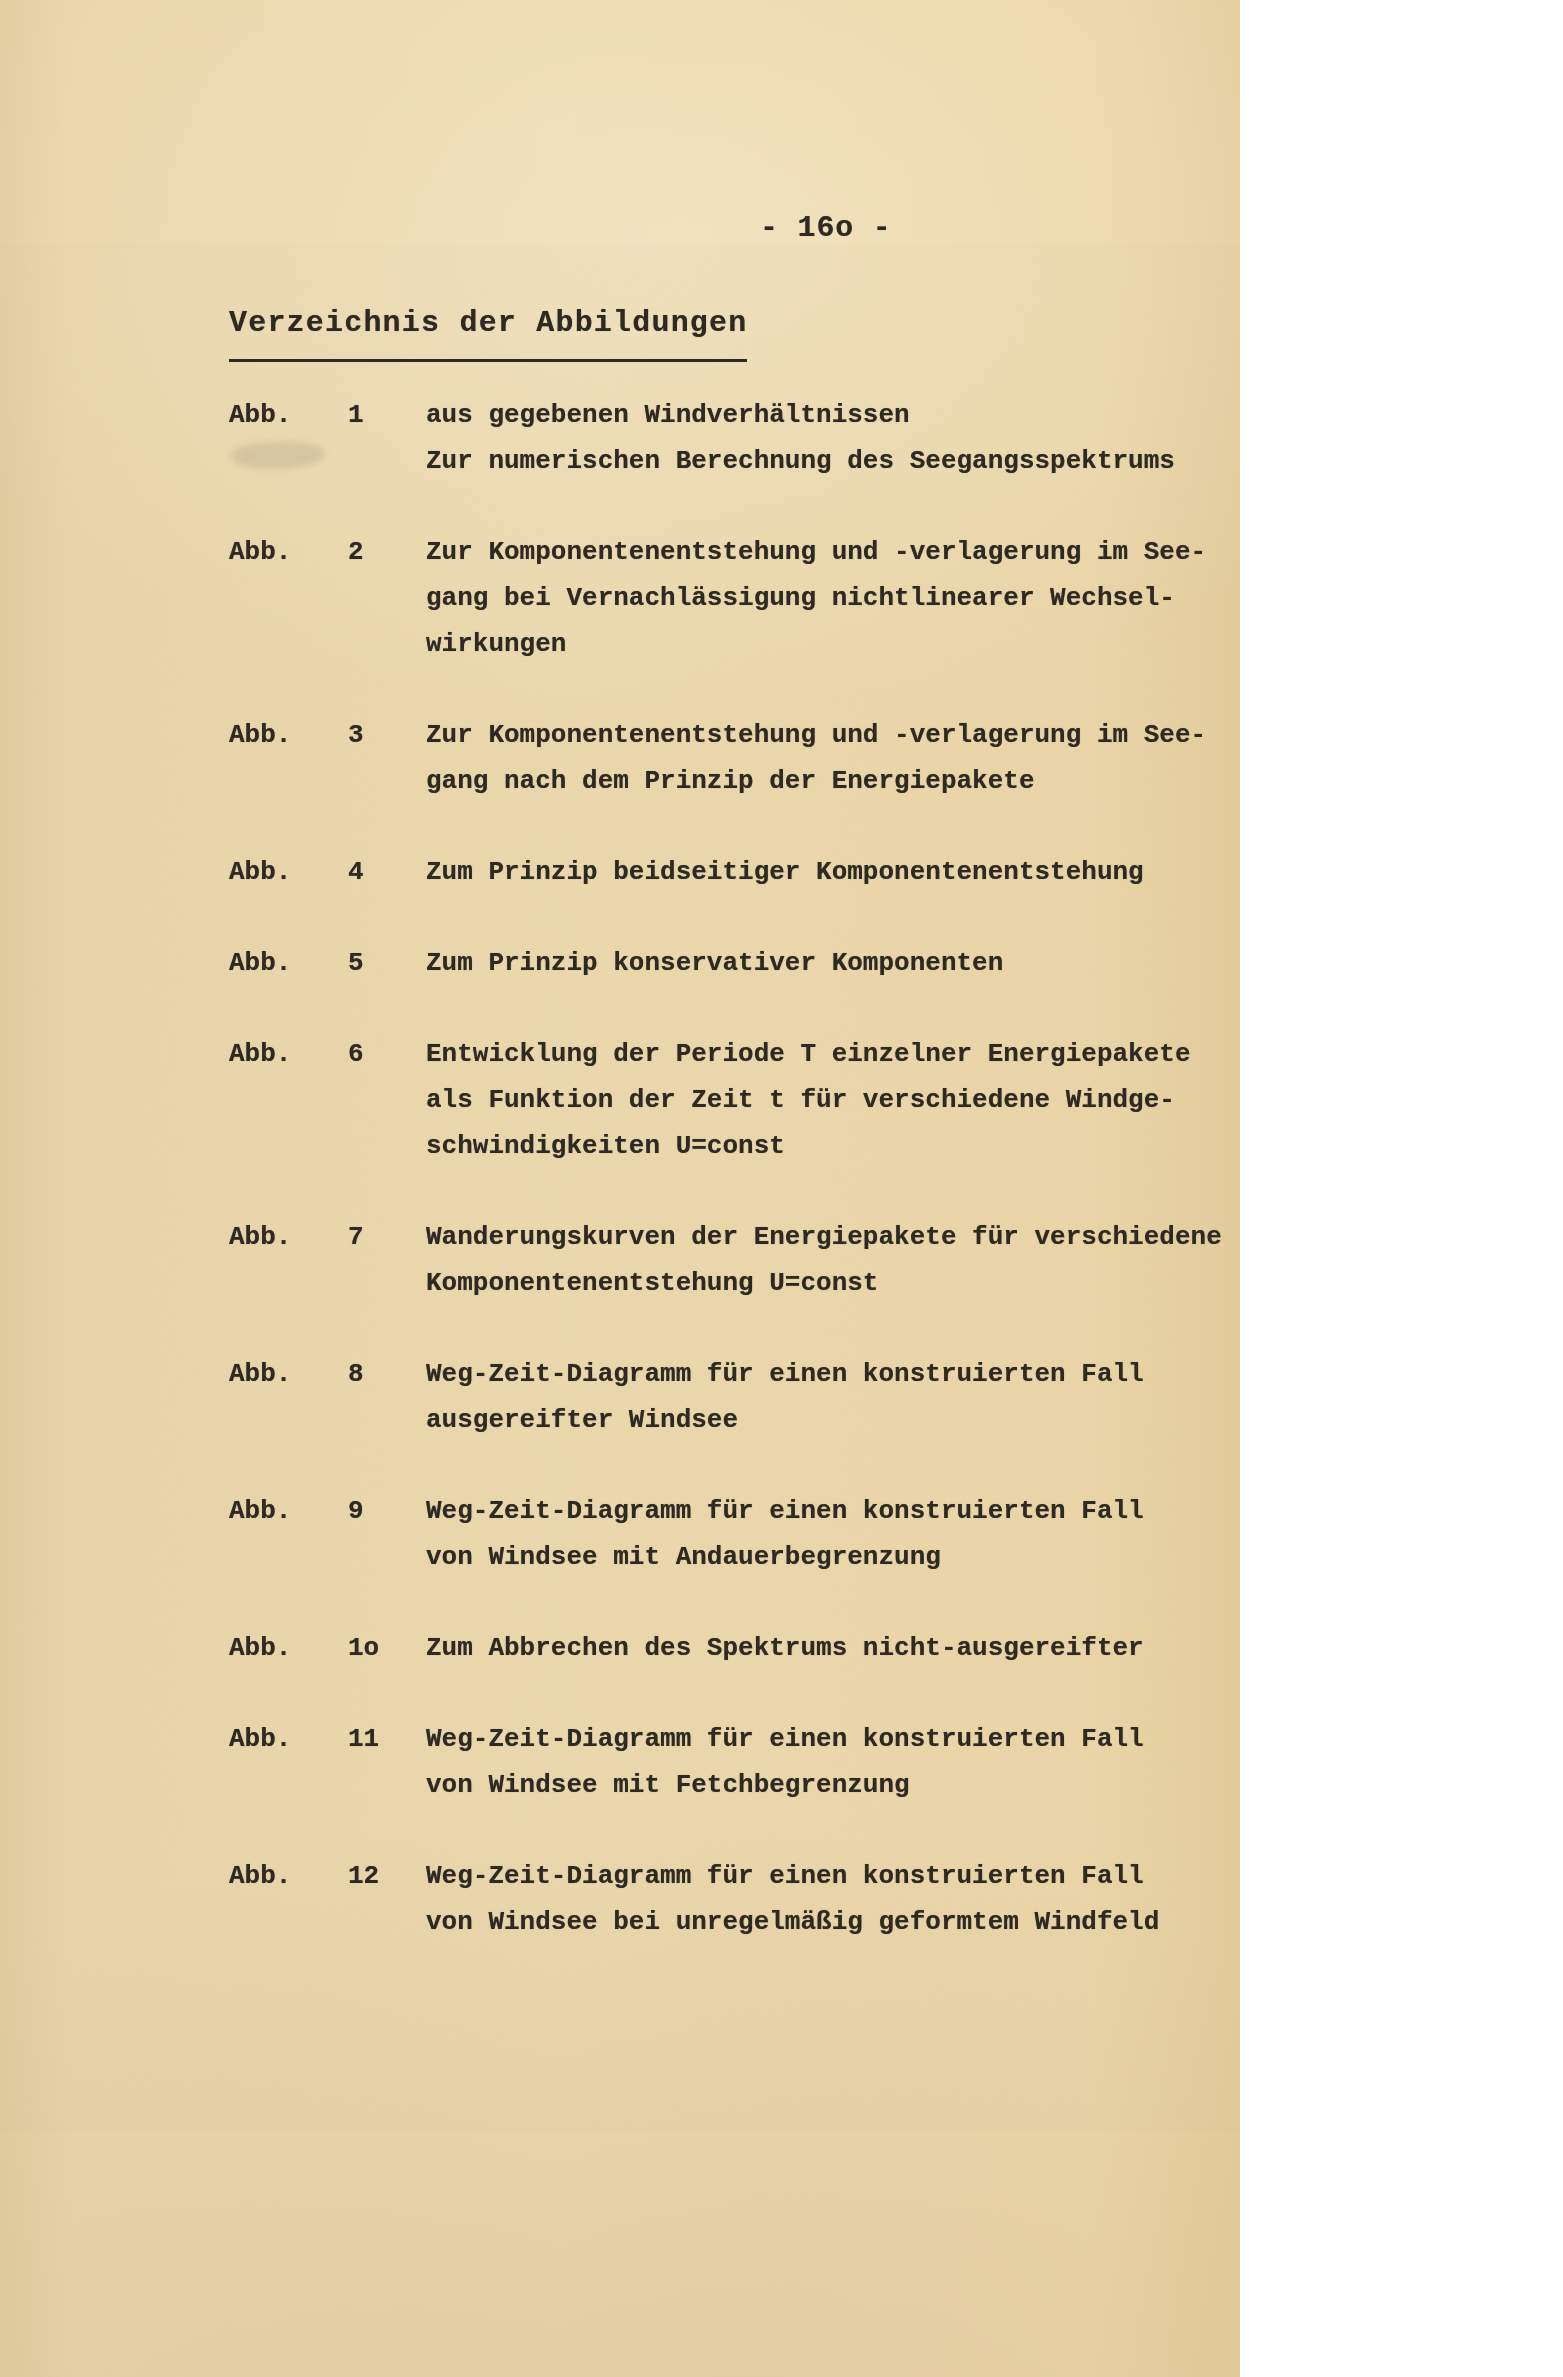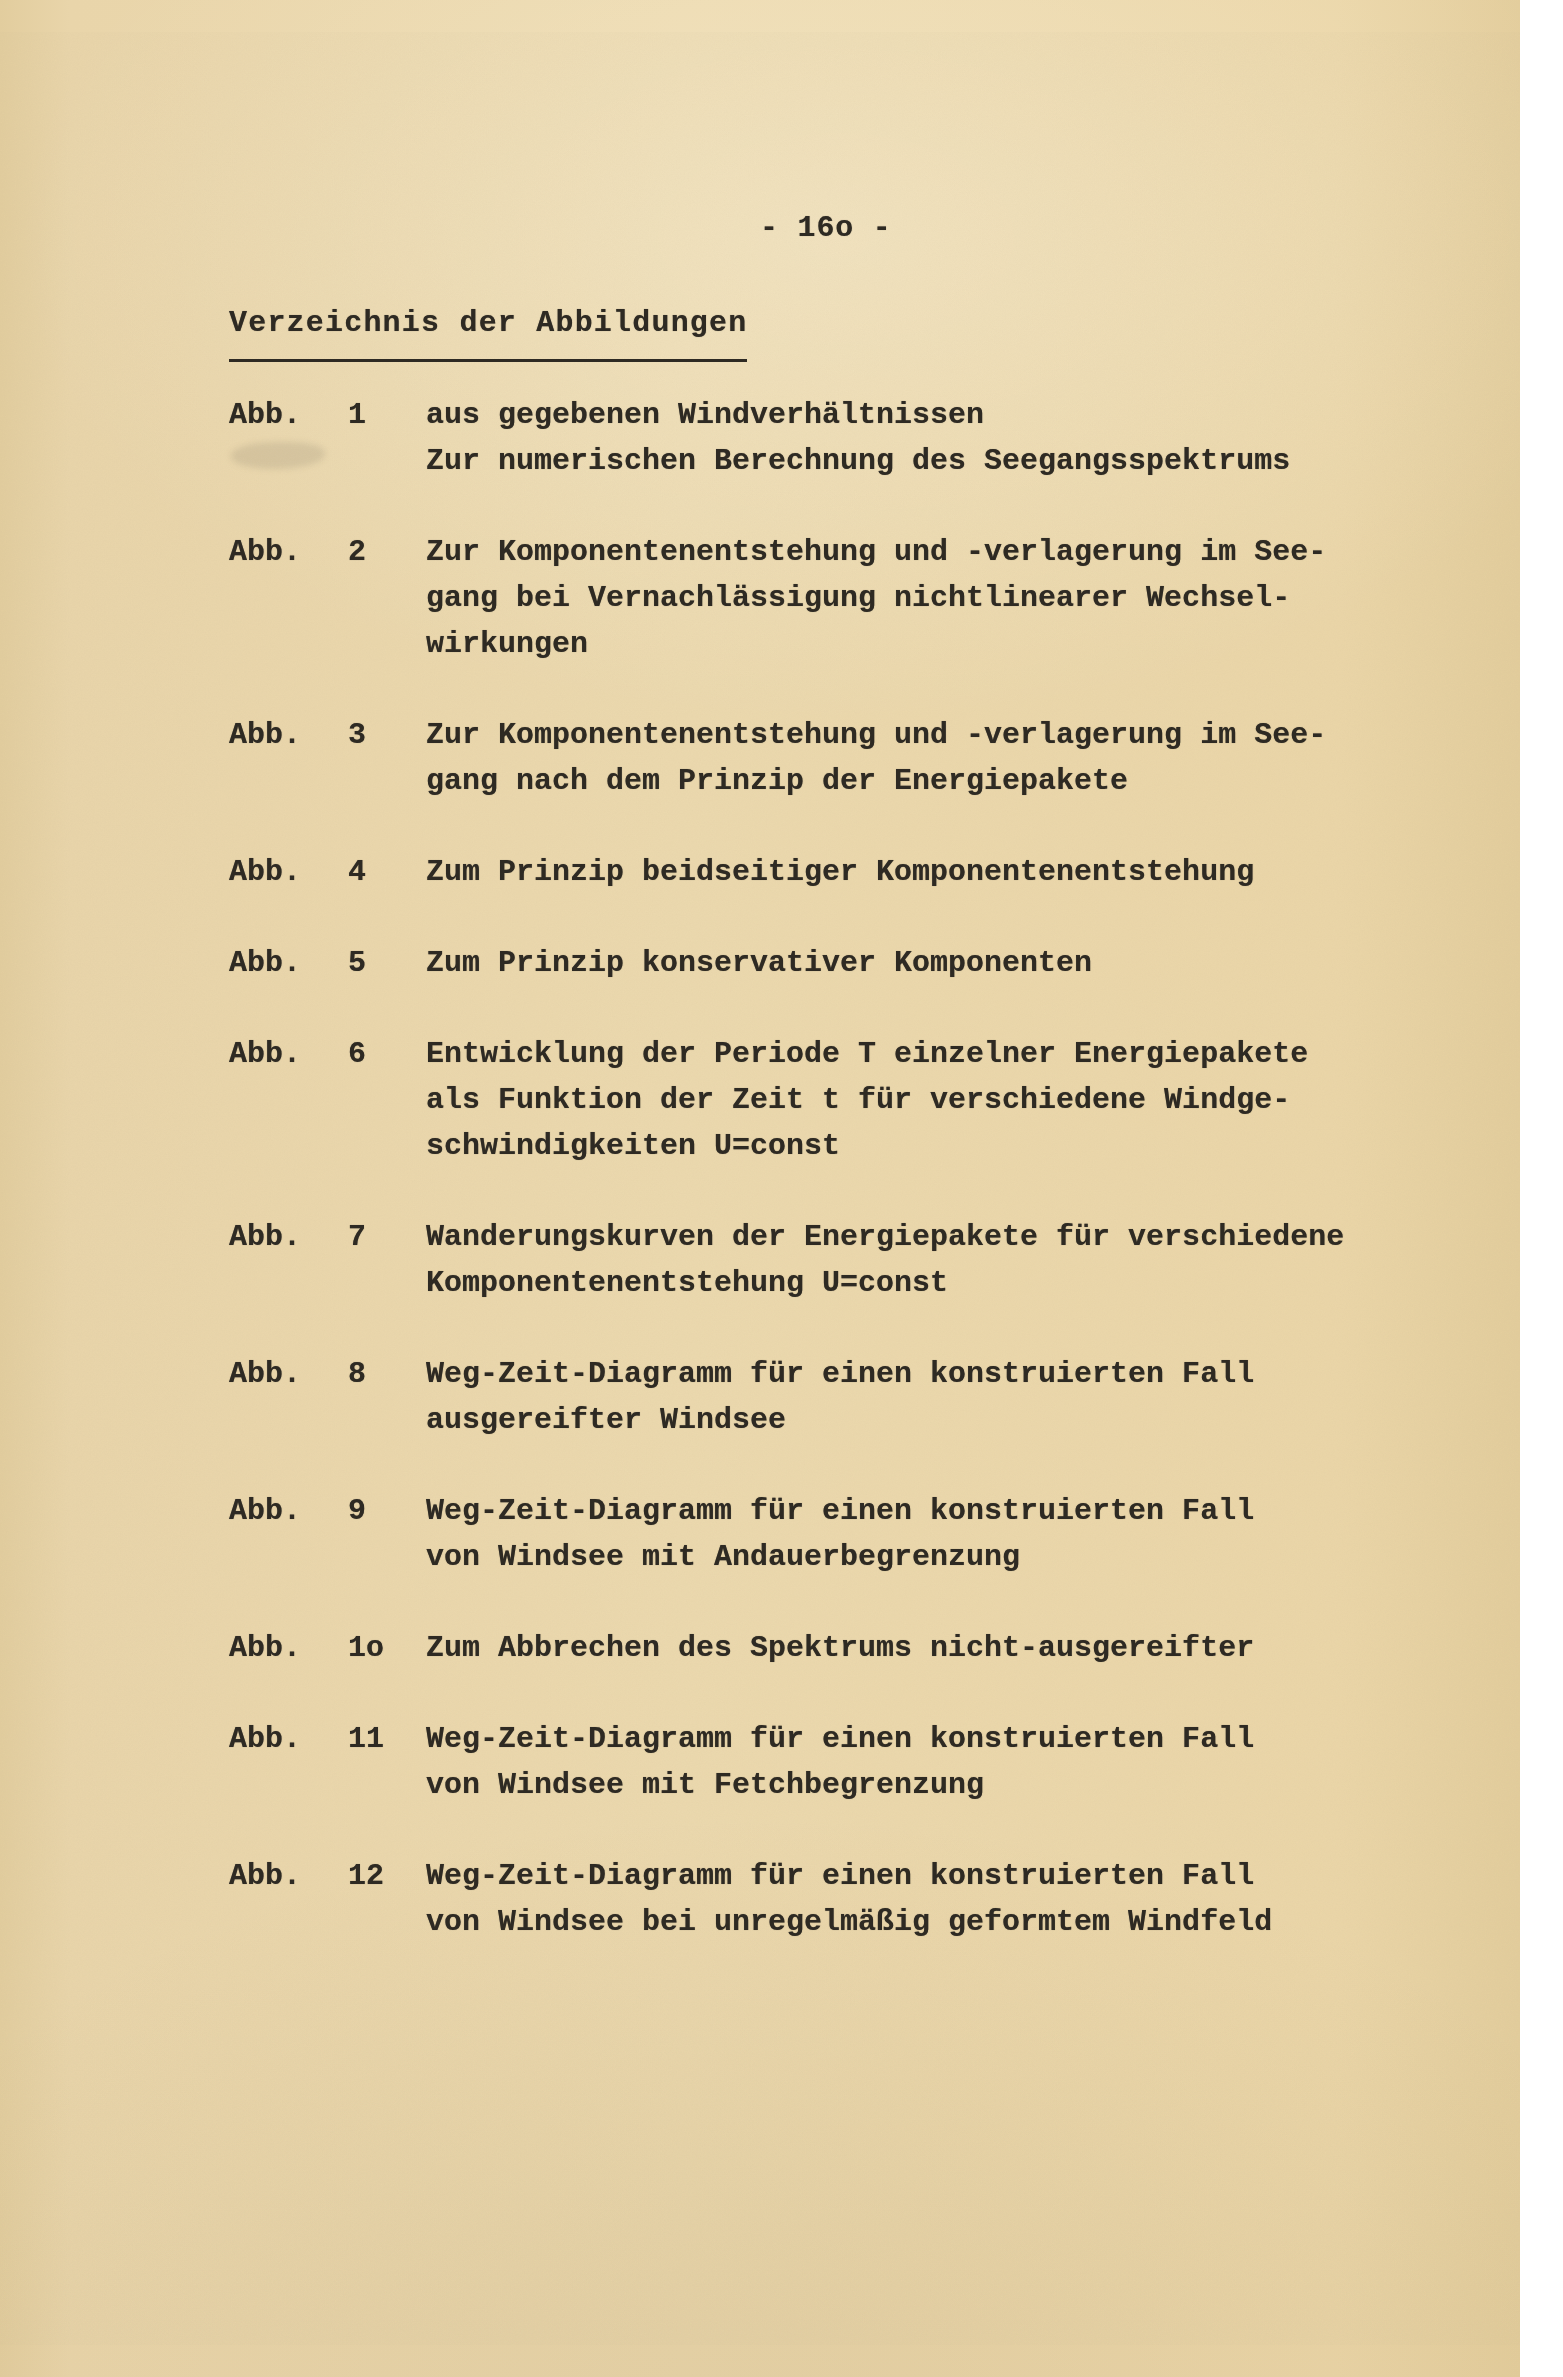--- a/index.html
+++ b/index.html
@@ -7,21 +7,21 @@
     padding: 0;
   }
   body {
     width: 1564px;
     height: 2377px;
     overflow: hidden;
     font-family: "Liberation Mono", "DejaVu Sans Mono", monospace;
   }
   .page {
     position: relative;
-    width: 1520px;
+    width: 1240px;
     height: 2377px;
     background:
       radial-gradient(1329px 782px at 55% 10%, rgba(255, 250, 234, 0.30), rgba(255,250,234,0) 62%),
       radial-gradient(1876px 1251px at 50% 105%, rgba(120, 90, 40, 0.10), rgba(120,90,40,0) 55%),
       linear-gradient(90deg, #e2cd9e 0px, #e9d5aa 70px, #ecd9ae 45%, #ebd6a8 88%, #e3cd9c 100%),
       #ebd7aa;
     color: #2e2a23;
   }
   .noise-layer {
     position: absolute;
@@ -68,21 +68,21 @@
   .entries {
     position: absolute;
     top: 392px;
     left: 229px;
     width: 1173px;
   }
   .entry {
     display: flex;
     align-items: flex-start;
     margin-bottom: 45px;
-    font-size: 30px;
+    font-size: 26px;
     font-weight: 700;
     line-height: 46px;
     text-shadow: 0 0 0.8px rgba(46,42,35,0.55);
   }
   .col-label {
     width: 119px;
     flex: 0 0 119px;
     white-space: pre;
   }
   .col-num {

